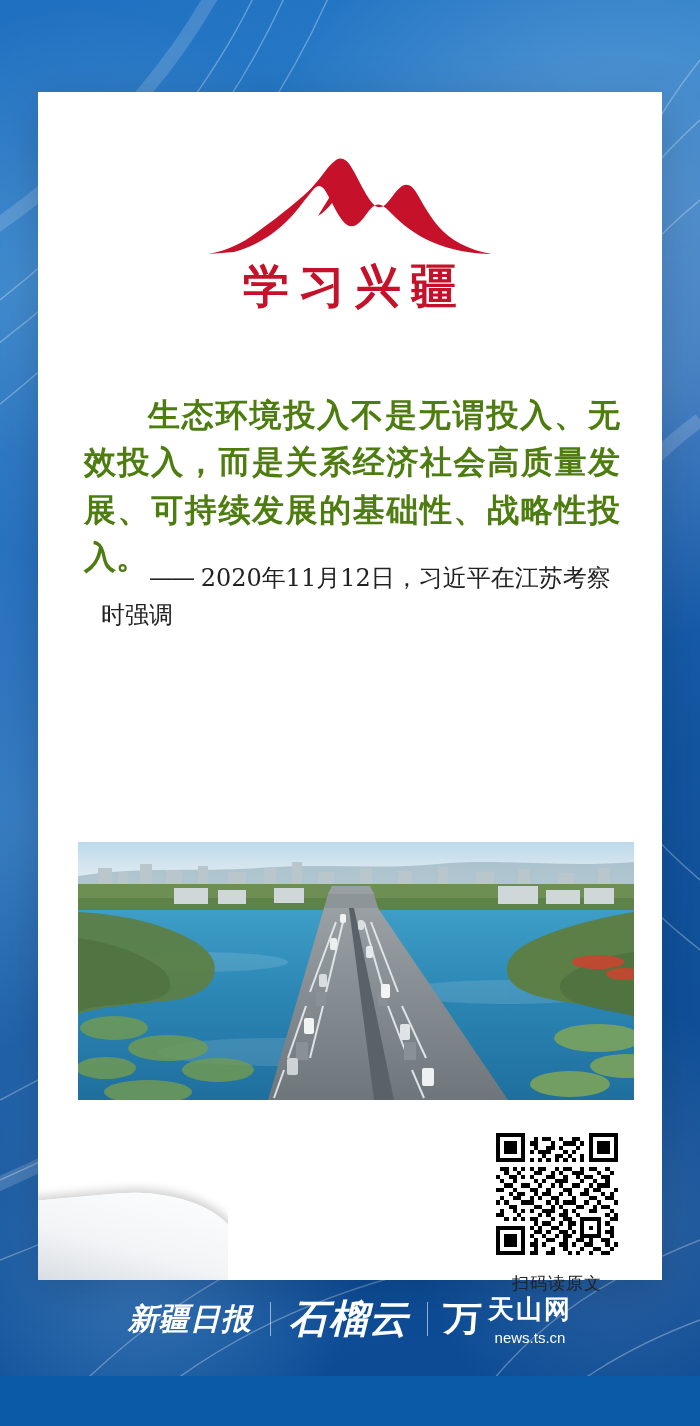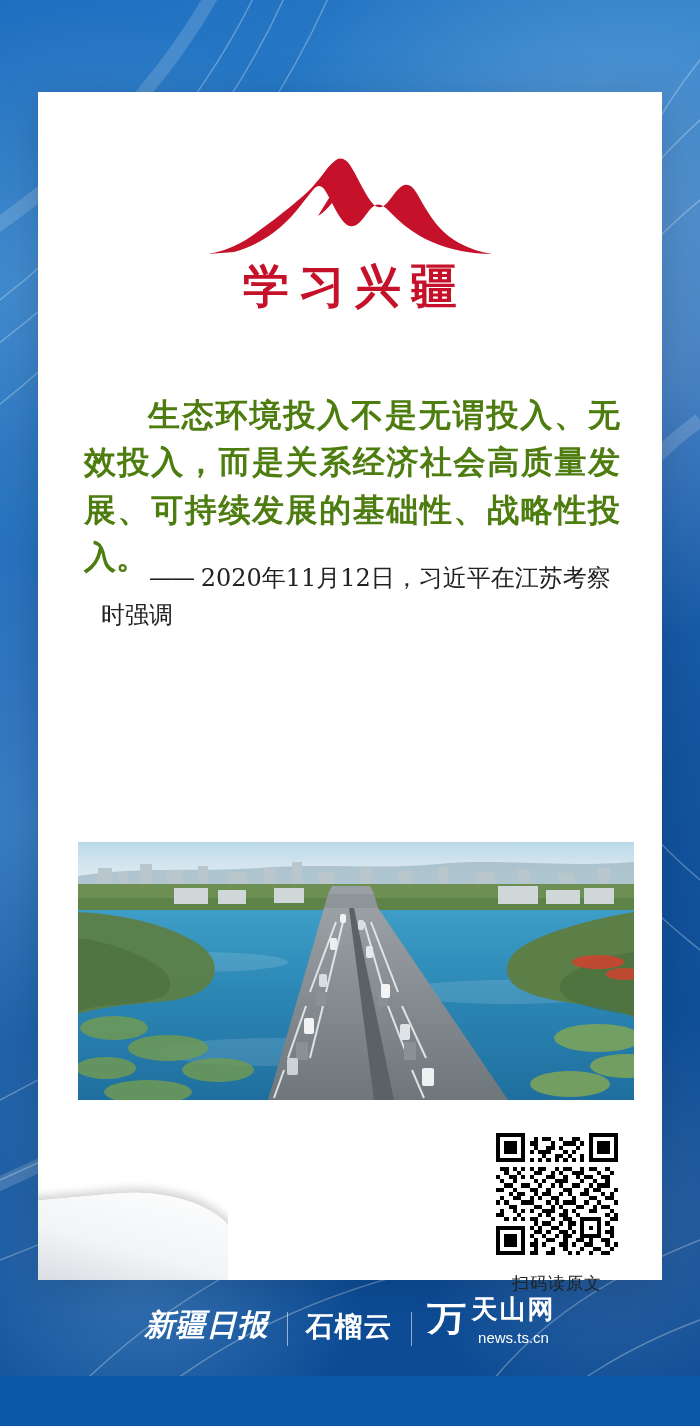--- a/index.html
+++ b/index.html
@@ -180,34 +180,34 @@
   .footer {
     position: absolute;
     left: 0;
     right: 0;
     bottom: 30px;
     text-align: center;
     color: #ffffff;
   }
   .footer-logos {
     display: flex;
-    align-items: flex-end;
+    align-items: center;
     justify-content: center;
     gap: 18px;
     height: 54px;
     margin-top: 35px;
   }
   .f-logo {
     font-family: "DejaVu Serif", "Liberation Serif", serif;
     font-weight: bold;
     color: #ffffff;
     white-space: nowrap;
   }
   .f-logo-1 { font-size: 30px; letter-spacing: 1px; font-style: italic; }
-  .f-logo-2 { font-size: 28px; letter-spacing: 1px; }
+  .f-logo-2 { font-size: 39px; letter-spacing: 1px; font-style: italic; }
   .f-logo-3 { font-size: 26px; letter-spacing: 2px; display:flex; align-items:center; gap:6px;}
   .f-sep {
     width: 1px;
     height: 34px;
     background: rgba(255,255,255,0.55);
   }
   .f-sub {
     margin-top: 12px;
     font-family: "DejaVu Sans", "Liberation Sans", sans-serif;
     font-size: 21px;

